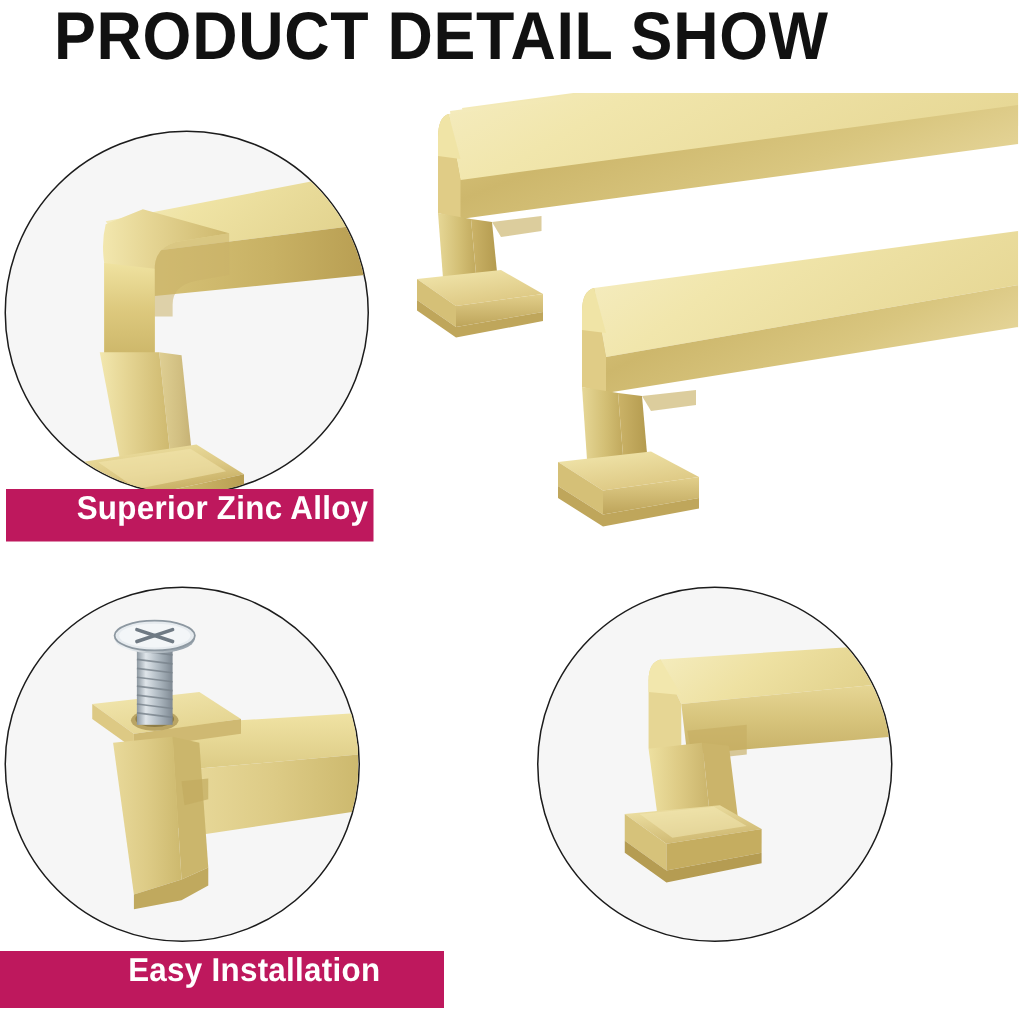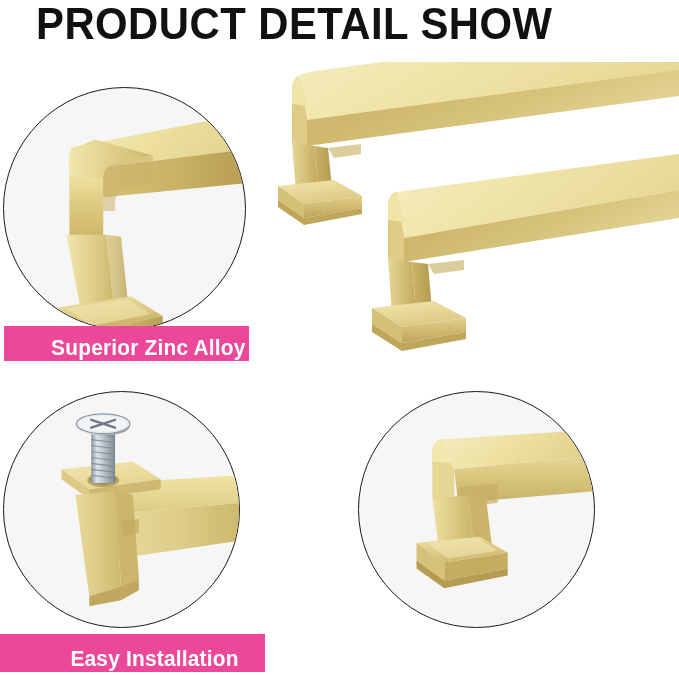--- a/index.html
+++ b/index.html
@@ -46,36 +46,36 @@
     position: absolute;
     left: 256px; top: 62px;
     width: 423px; height: 318px;
     background: #ffffff;
     overflow: hidden;
   }
 
   
   .caption-bar {
     position: absolute;
-    background: #ec4899;
+    background: #be185d;
     display: flex;
-    align-items: flex-end;
+    align-items: flex-start;
     justify-content: center;
     padding-left: 44px;
   }
   .caption-bar span {
     color: #ffffff;
     font-size: 22px;
     font-weight: 700;
     letter-spacing: 0.2px;
     white-space: nowrap;
     transform: scaleX(0.95);
   }
   #bar-zinc    { left: 4px;   top: 326px; width: 245px; height: 35px; }
-  #bar-install { left: 0px;   top: 634px; width: 265px; height: 38px; }
+  #bar-install { left: 0px;   top: 634px; width: 296px; height: 38px; }
   #bar-classic { left: 358px; top: 634px; width: 248px; height: 38px; }
 </style>
 </head>
 <body>
 
 <div id="stage">
 
   <div class="page-title">PRODUCT DETAIL SHOW</div>
 
   <div class="detail-circle" id="circle-zinc">

